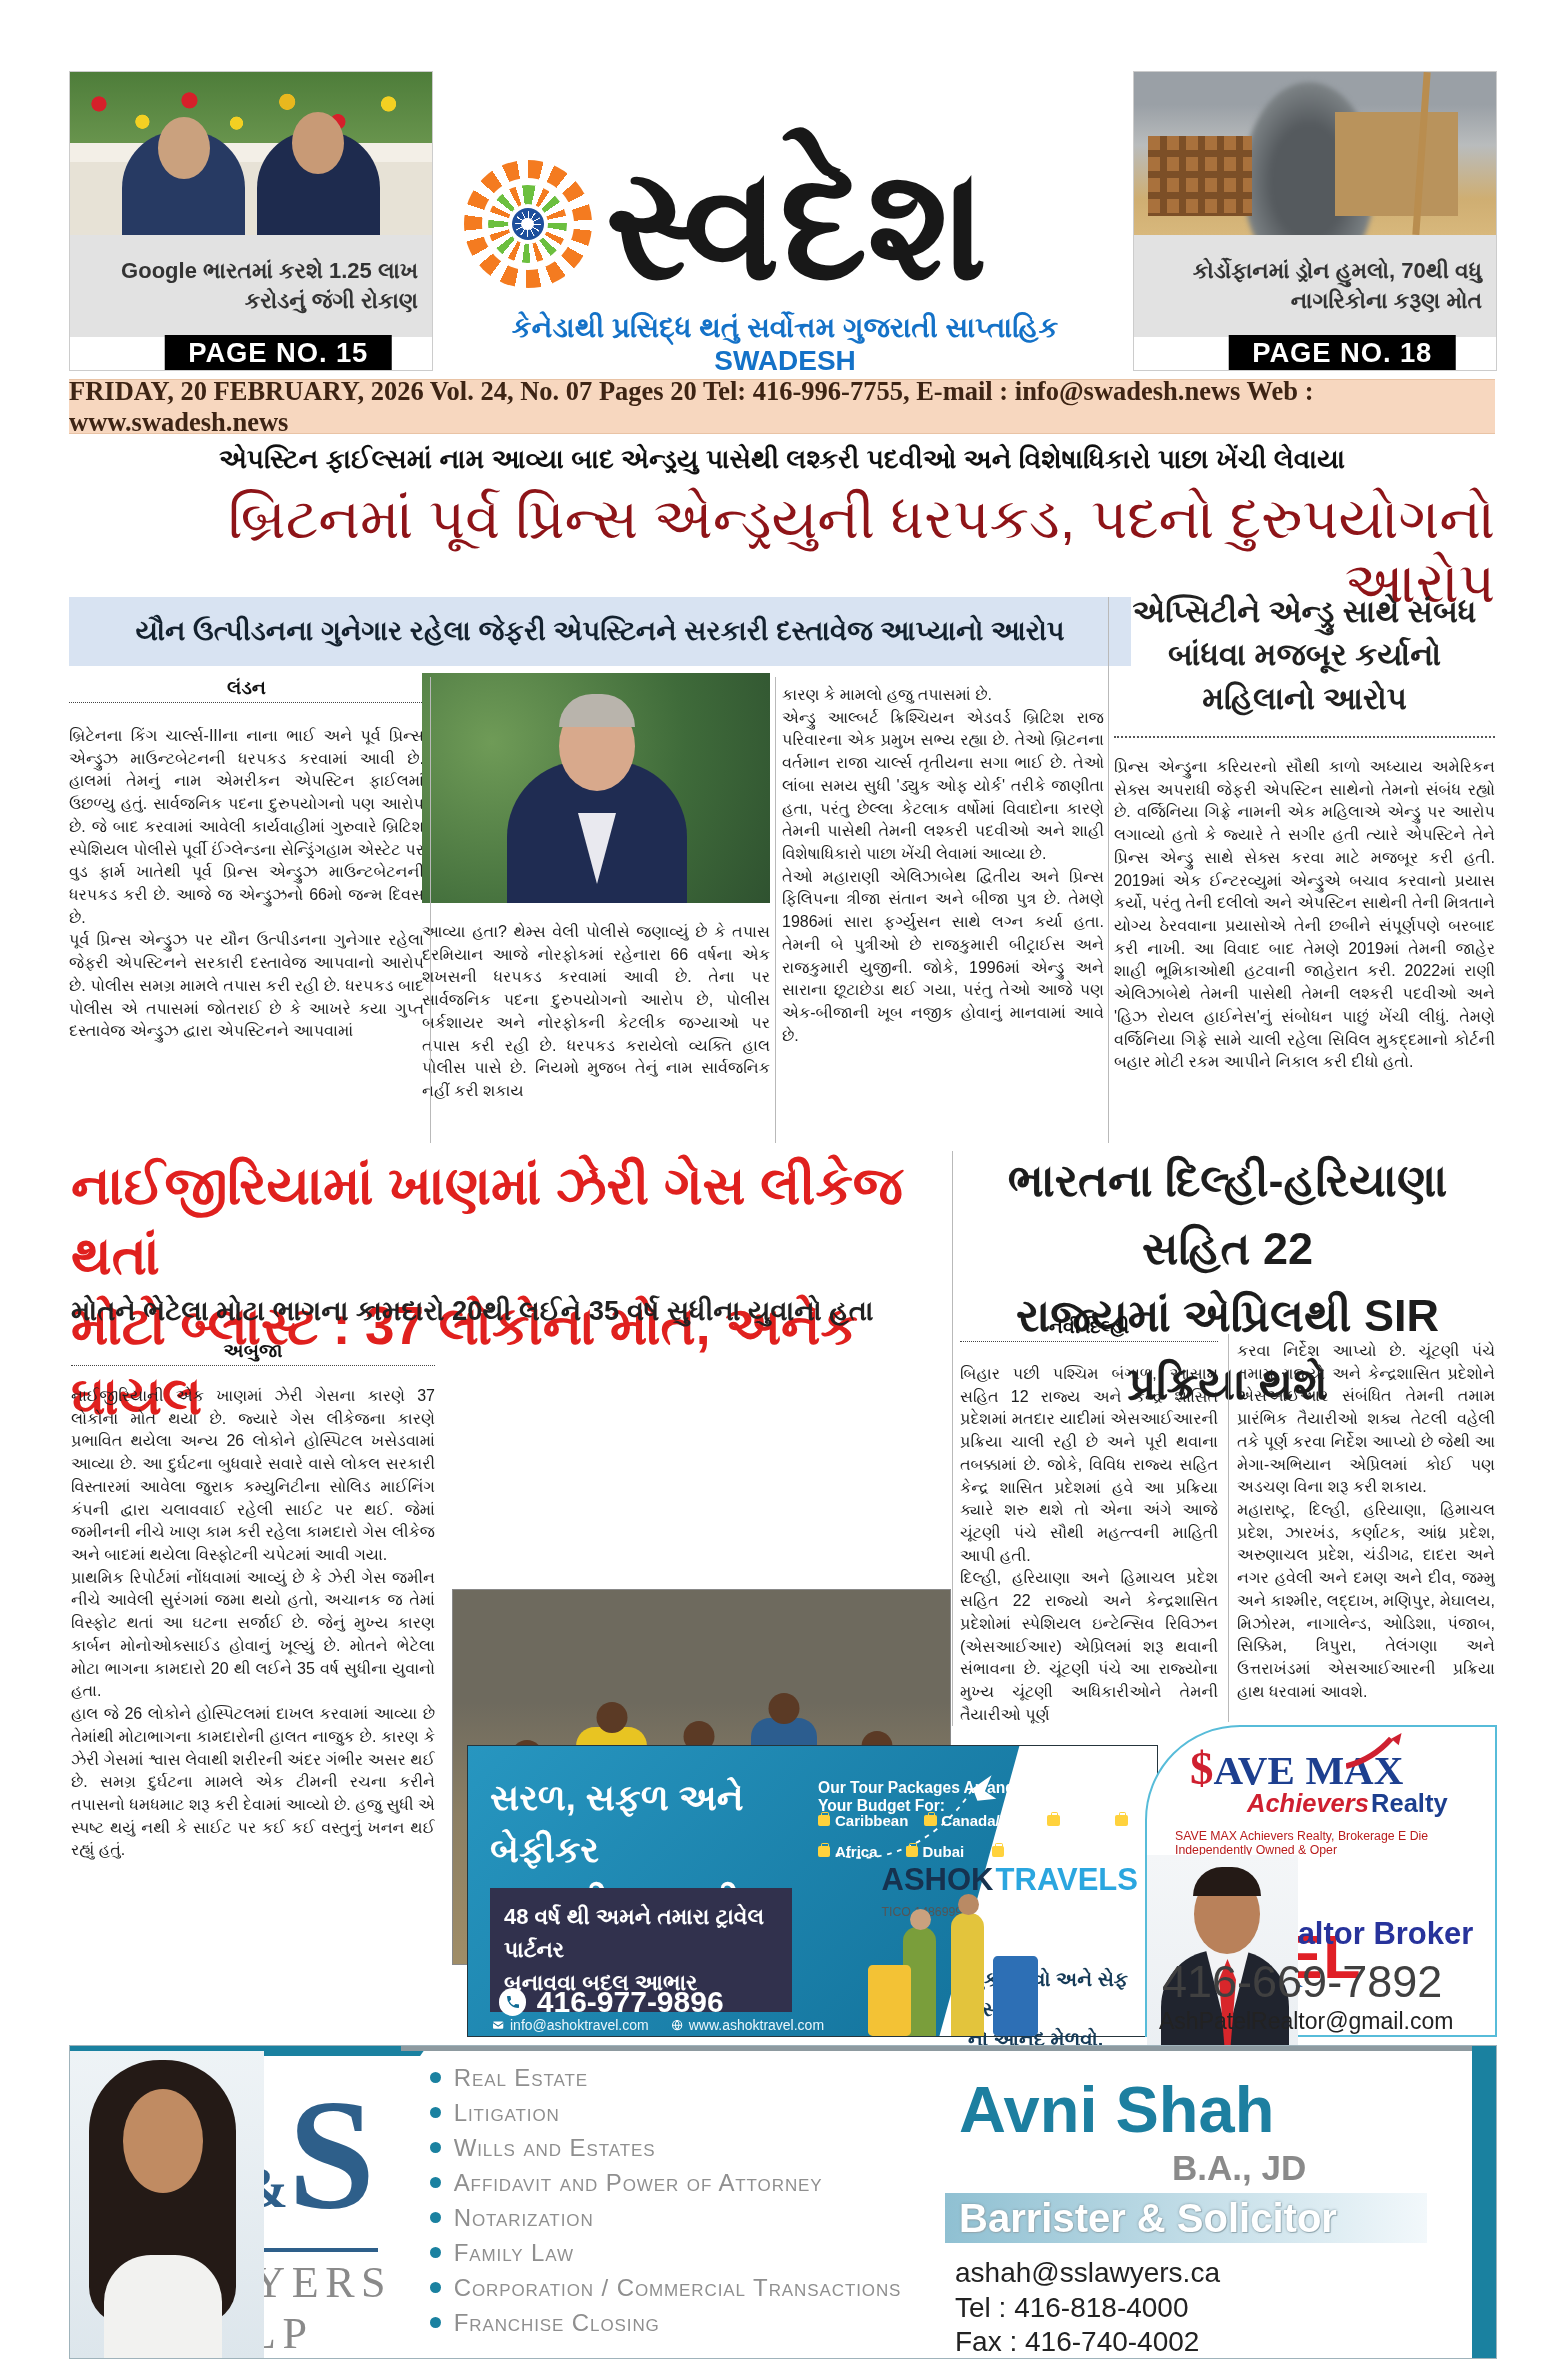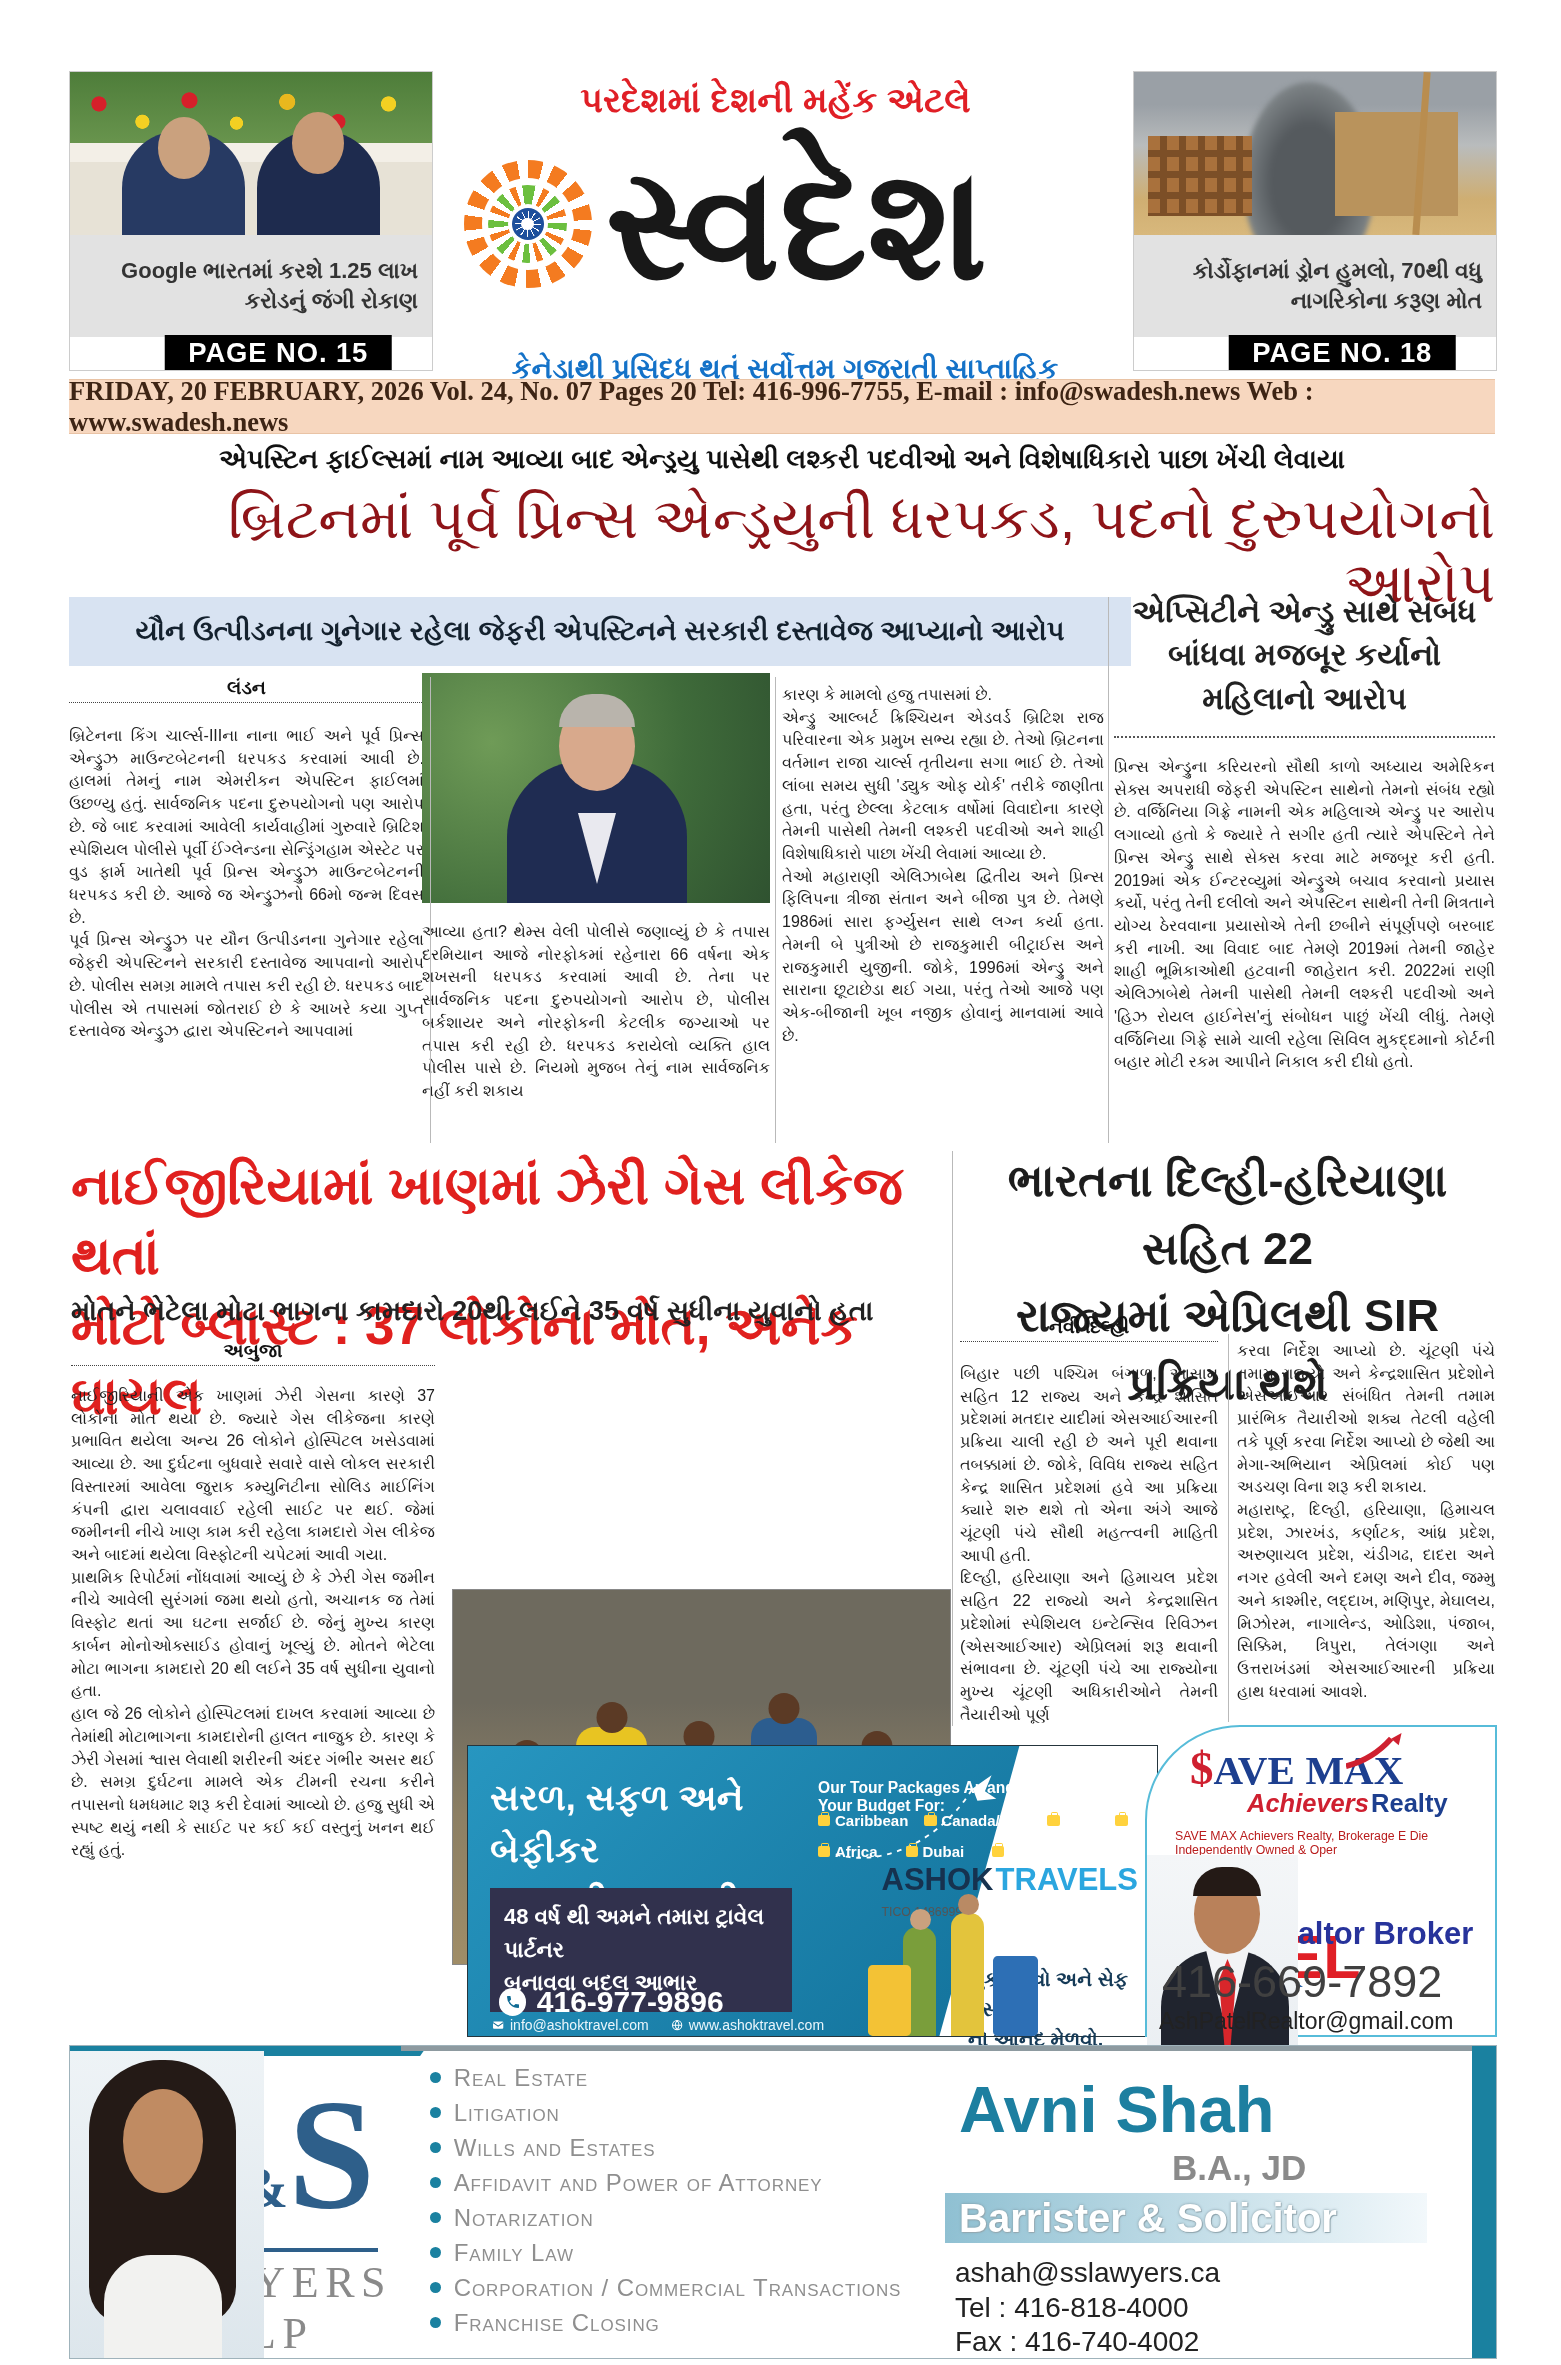--- a/index.html
+++ b/index.html
@@ -133,21 +133,20 @@
     <div class="suit" style="left:52px;"></div>
     <div class="head" style="left:88px;top:45px;"></div>
     <div class="suit" style="right:52px;background:#1e2b4e;"></div>
     <div class="head" style="right:88px;top:40px;background:#c89a76;"></div>
   </div>
   <div class="promo-caption gu">Google ભારતમાં કરશે 1.25 લાખ કરોડનું જંગી રોકાણ</div>
   <div class="page-box">PAGE NO. 15</div>
 </div>
 
 <div class="abs" style="left:454px;top:80px;width:662px;height:289px;">
-  <div class="tagline-top gu" style="margin-left:-19px;">પરદેશમાં દેશની મહેંક એટલે</div>
   <div class="abs" style="left:9.5px;top:66px;display:flex;align-items:center;gap:14px;">
     <div class="flower">
       <div class="ring1"></div>
         <div class="ring2"></div>
         <div class="ring3"></div>
       <div class="hub"></div>
         <div class="spokes"></div>
         <div class="dot"></div>
     </div>
     <div class="paper-title gu">સ્વદેશ</div>

